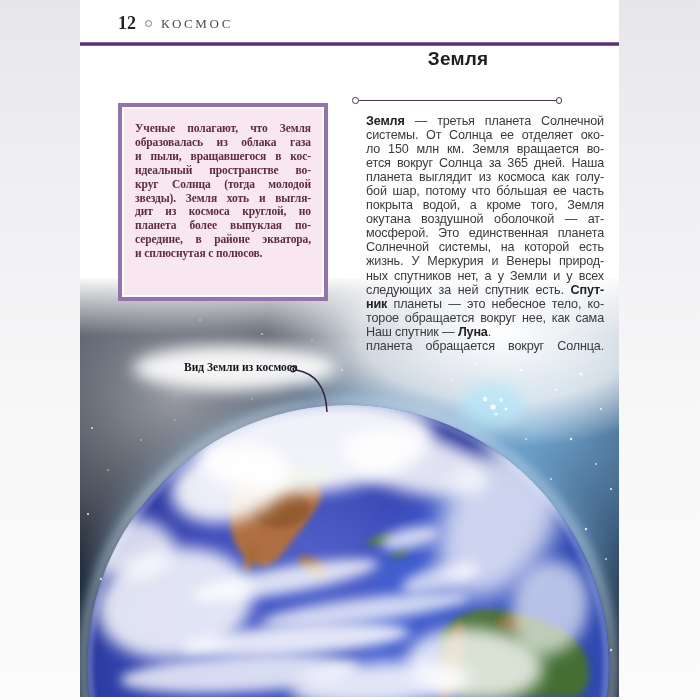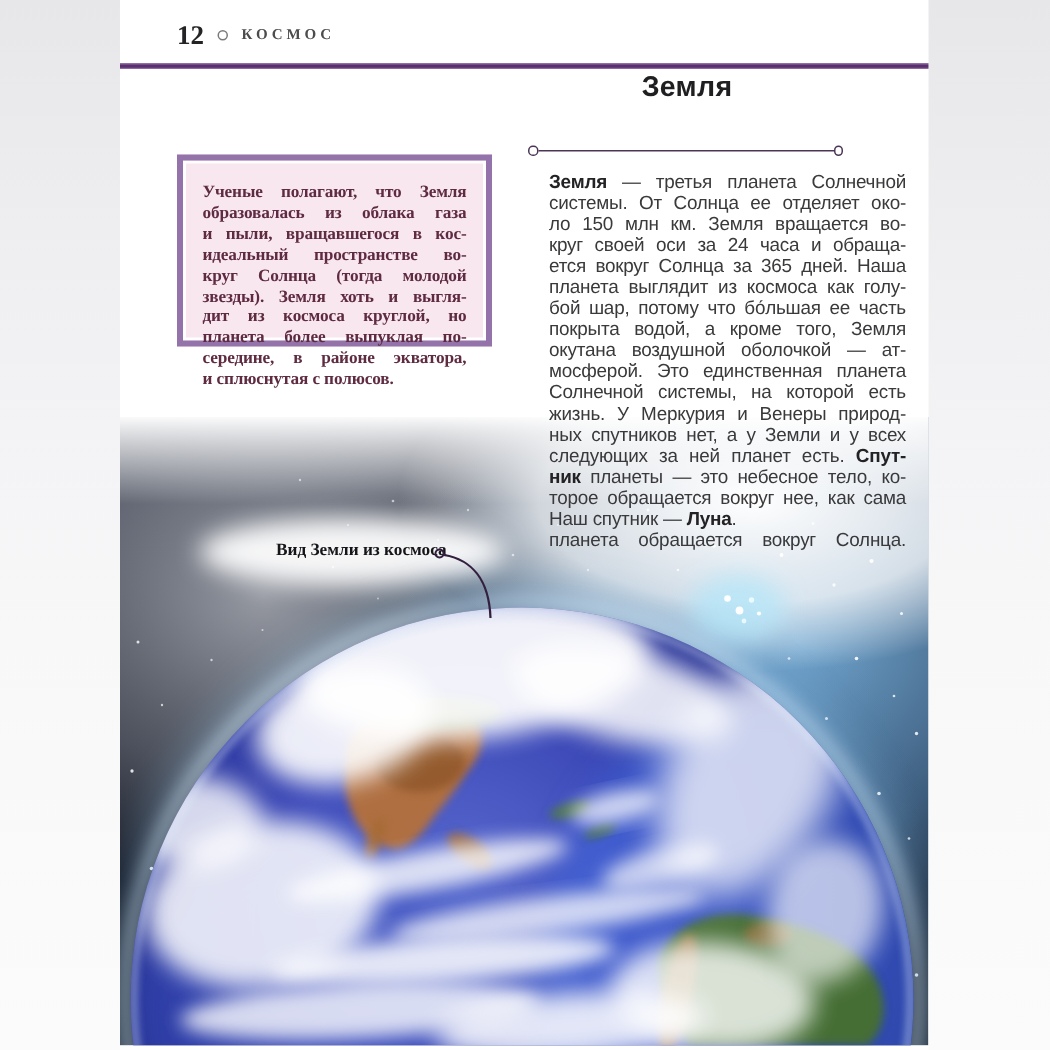--- a/index.html
+++ b/index.html
@@ -5,32 +5,32 @@
   html,body{margin:0;padding:0;}
   body{width:700px;height:700px;overflow:hidden;}
   .stage{position:relative;width:700px;height:700px;
     background:linear-gradient(180deg,#e7e7ea 0%,#efeff2 25%,#f8f8f9 60%,#fbfbfc 100%);
     font-family:"Liberation Sans",sans-serif;}
   .page{position:absolute;left:80px;top:0;width:539px;height:700px;background:var(--page-bg,#fff);}
   
   .hdr{position:absolute;top:13px;left:38px;display:flex;align-items:center;gap:9px;}
   .pagenum{font-family:"Liberation Serif",serif;font-weight:700;font-size:18px;color:#242426;}
   .hdr-dot{width:5px;height:5px;border:1.5px solid #7a7a7e;border-radius:50%;}
-  .section{font-family:"Liberation Serif",serif;font-weight:700;font-size:10px;
+  .section{font-family:"Liberation Serif",serif;font-weight:400;font-size:13px;
     letter-spacing:2.6px;color:var(--header-text,#4c4c4c);}
   .rule{position:absolute;top:42px;left:0;width:539px;height:4px;
     background:linear-gradient(180deg,var(--rule-purple-light,#a27fb2) 0%,var(--rule-purple,#5a2f6e) 40%,var(--rule-purple,#5a2f6e) 70%,var(--rule-purple-light,#a27fb2) 100%);}
   
   .title{position:absolute;top:48px;left:272px;width:212px;text-align:center;
     font-weight:700;font-size:19px;line-height:22.5px;color:var(--title-text,#1f1f21);letter-spacing:.2px;}
   .title-divider{position:absolute;top:97px;left:272px;width:210px;height:7px;display:flex;align-items:center;}
   .td-ring{width:4.5px;height:4.5px;border:1.2px solid #4a3654;border-radius:50%;flex:0 0 auto;}
   .td-line{flex:1;height:1.2px;background:#4a3654;}
   
-  .callout{position:absolute;left:38px;top:103px;width:210px;height:128px;box-sizing:border-box;
+  .callout{position:absolute;left:38px;top:103px;width:210px;height:198px;box-sizing:border-box;
     background:var(--callout-bg,#f9e7f0);border:4px solid var(--callout-border,#9472aa);
     box-shadow:inset 0 0 0 2px #ffffff;z-index:2;}
   .callout-text{margin:15px 13px 0 13px;font-family:"Liberation Serif",serif;font-weight:700;
     font-size:11.5px;line-height:13.9px;color:var(--callout-text,#5e2b40);letter-spacing:-.1px;}
   
   .body-text{position:absolute;left:286px;top:114px;width:238px;z-index:3;
     font-size:12.6px;line-height:14.05px;color:var(--body-text,#3a3a3c);letter-spacing:-.15px;}
   .tline{text-align:justify;text-align-last:justify;white-space:normal;}
   .tline.last{text-align-last:auto;}
   .b{font-weight:700;color:#232325;}
@@ -75,31 +75,30 @@
           <div class="tline"><span>планета более выпуклая по-</span></div>
           <div class="tline"><span>середине, в районе экватора,</span></div>
           <div class="tline last"><span>и сплюснутая с полюсов.</span></div>
         </div>
     </aside>
 
     <div class="body-text" id="body-lines">
         <div class="tline"><span class="b">Земля</span><span> — третья планета Солнечной</span></div>
         <div class="tline"><span>системы. От Солнца ее отделяет око-</span></div>
         <div class="tline"><span>ло 150 млн км. Земля вращается во-</span></div>
-        <div class="tline"><span>круг своей оси за 24 часа и обраща-</span></div>
         <div class="tline"><span>ется вокруг Солнца за 365 дней. Наша</span></div>
         <div class="tline"><span>планета выглядит из космоса как голу-</span></div>
         <div class="tline"><span>бой шар, потому что бо́льшая ее часть</span></div>
         <div class="tline"><span>покрыта водой, а кроме того, Земля</span></div>
         <div class="tline"><span>окутана воздушной оболочкой — ат-</span></div>
         <div class="tline"><span>мосферой. Это единственная планета</span></div>
         <div class="tline"><span>Солнечной системы, на которой есть</span></div>
         <div class="tline"><span>жизнь. У Меркурия и Венеры природ-</span></div>
         <div class="tline"><span>ных спутников нет, а у Земли и у всех</span></div>
-        <div class="tline"><span>следующих за ней планет есть. </span><span class="b">Спут-</span></div>
+        <div class="tline"><span>следующих за ней спутник есть. </span><span class="b">Спут-</span></div>
         <div class="tline"><span class="b">ник</span><span> планеты — это небесное тело, ко-</span></div>
         <div class="tline"><span>торое обращается вокруг нее, как сама</span></div>
         <div class="tline last"><span>Наш спутник — </span><span class="b">Луна</span><span>.</span></div>
         <div class="tline"><span>планета обращается вокруг Солнца.</span></div>
       </div>
 
     <figure class="photo" style="margin:0">
       <svg class="scene" width="539" height="419" viewBox="0 0 539 419">
         <defs>
           <linearGradient id="spaceV" x1="0" y1="0" x2="0" y2="1">

